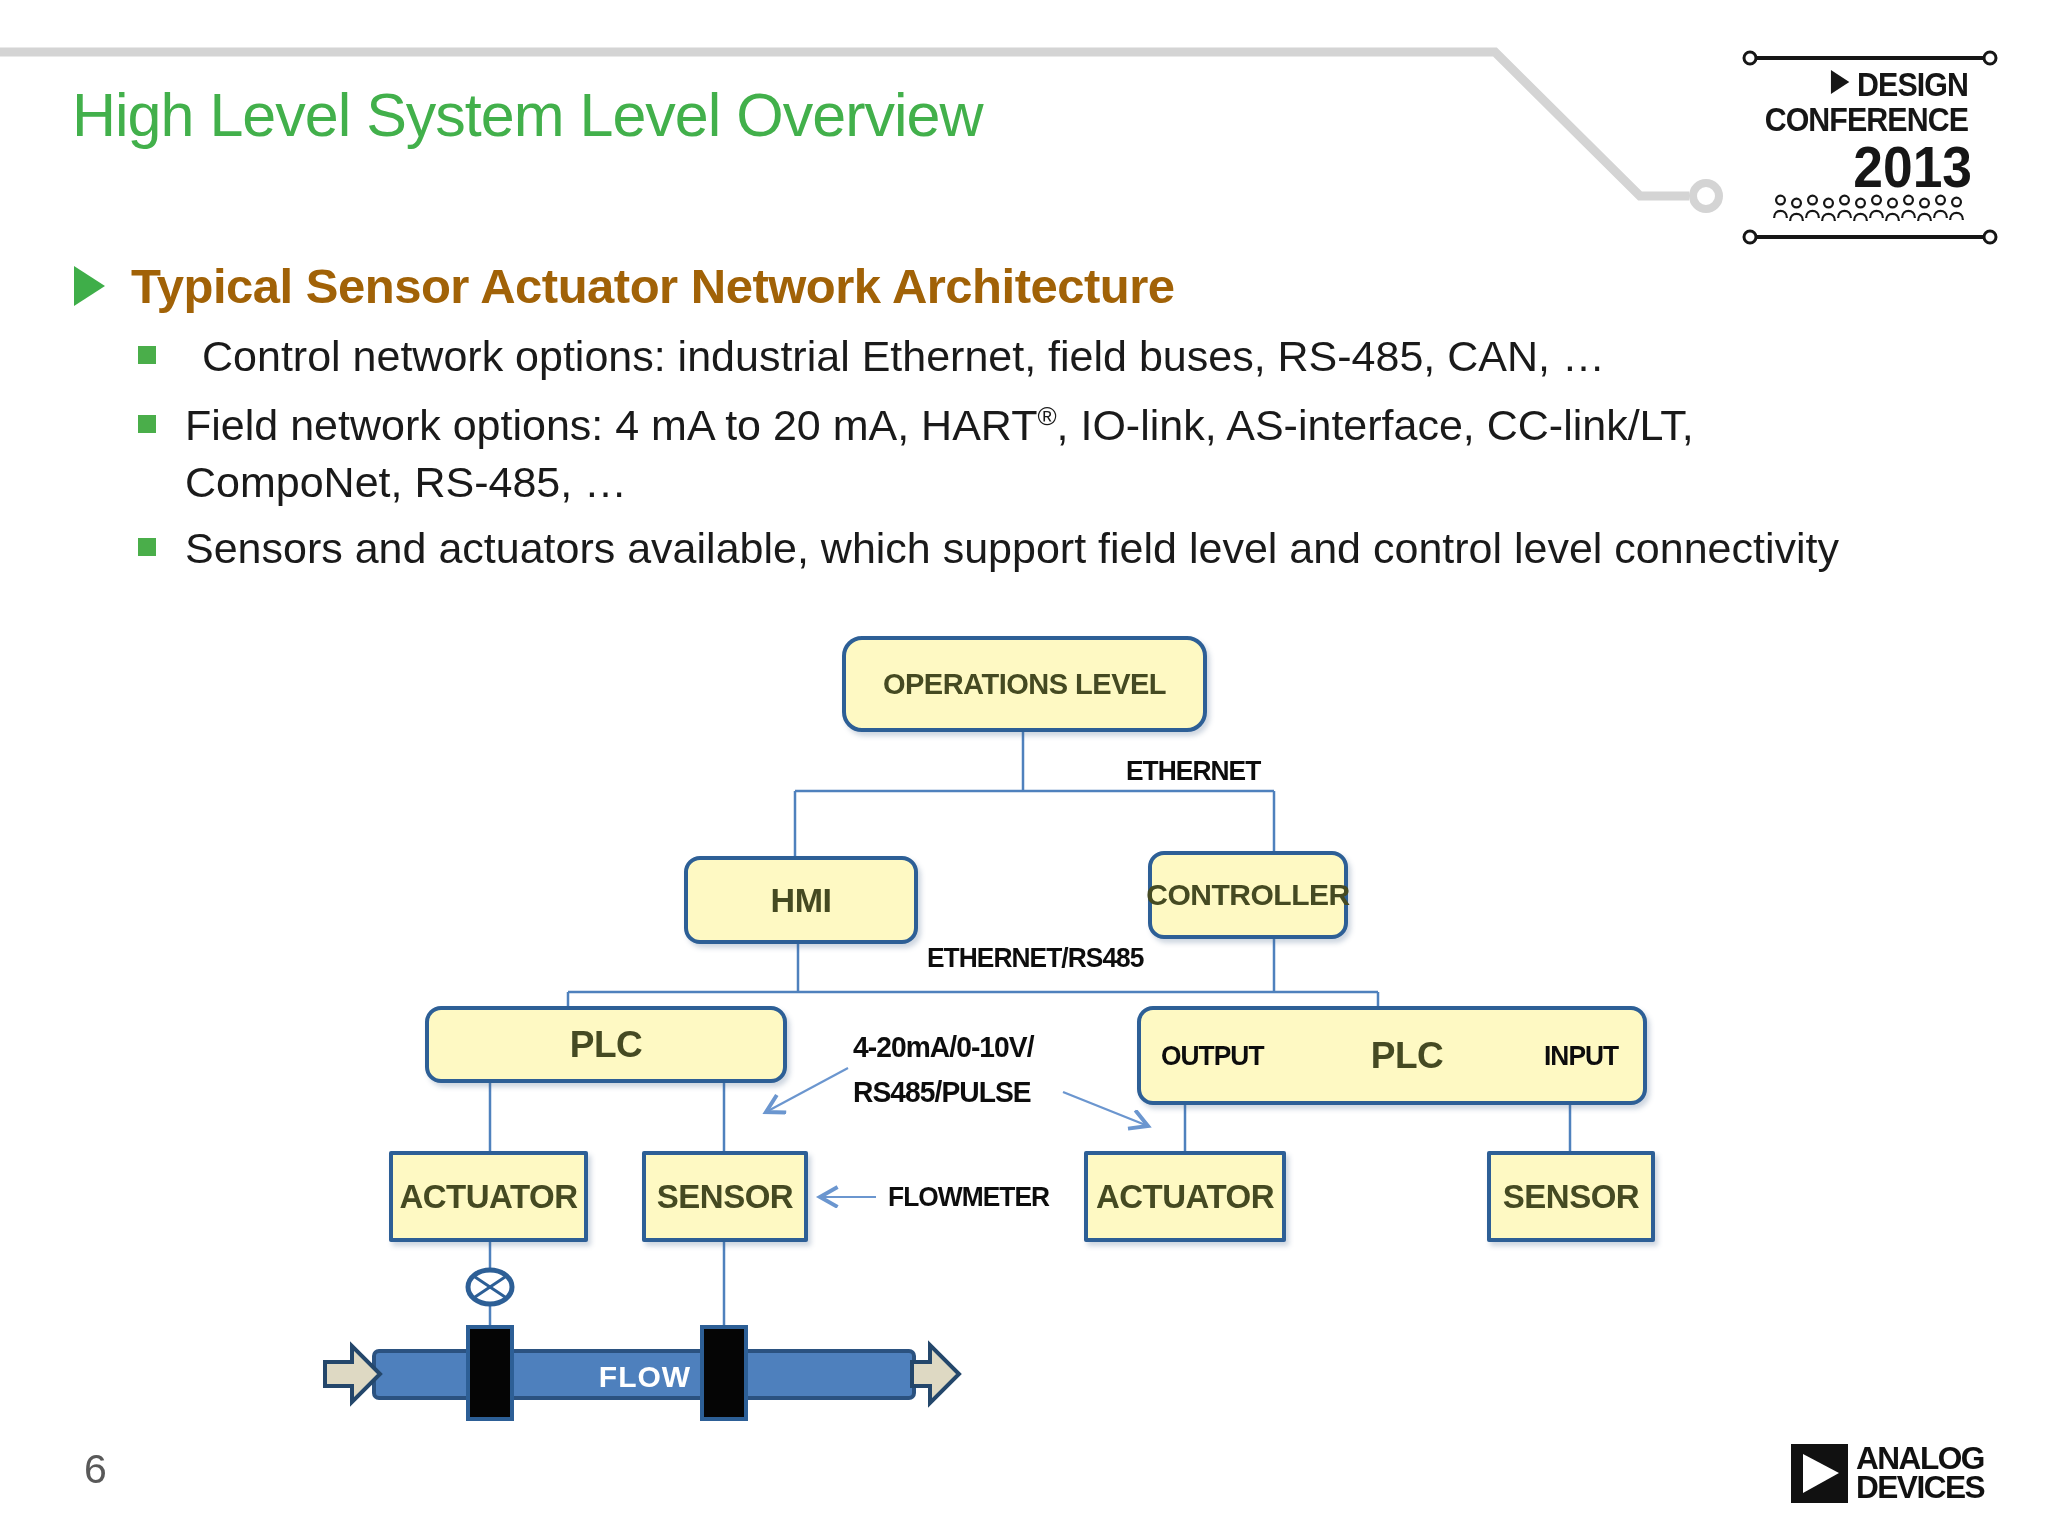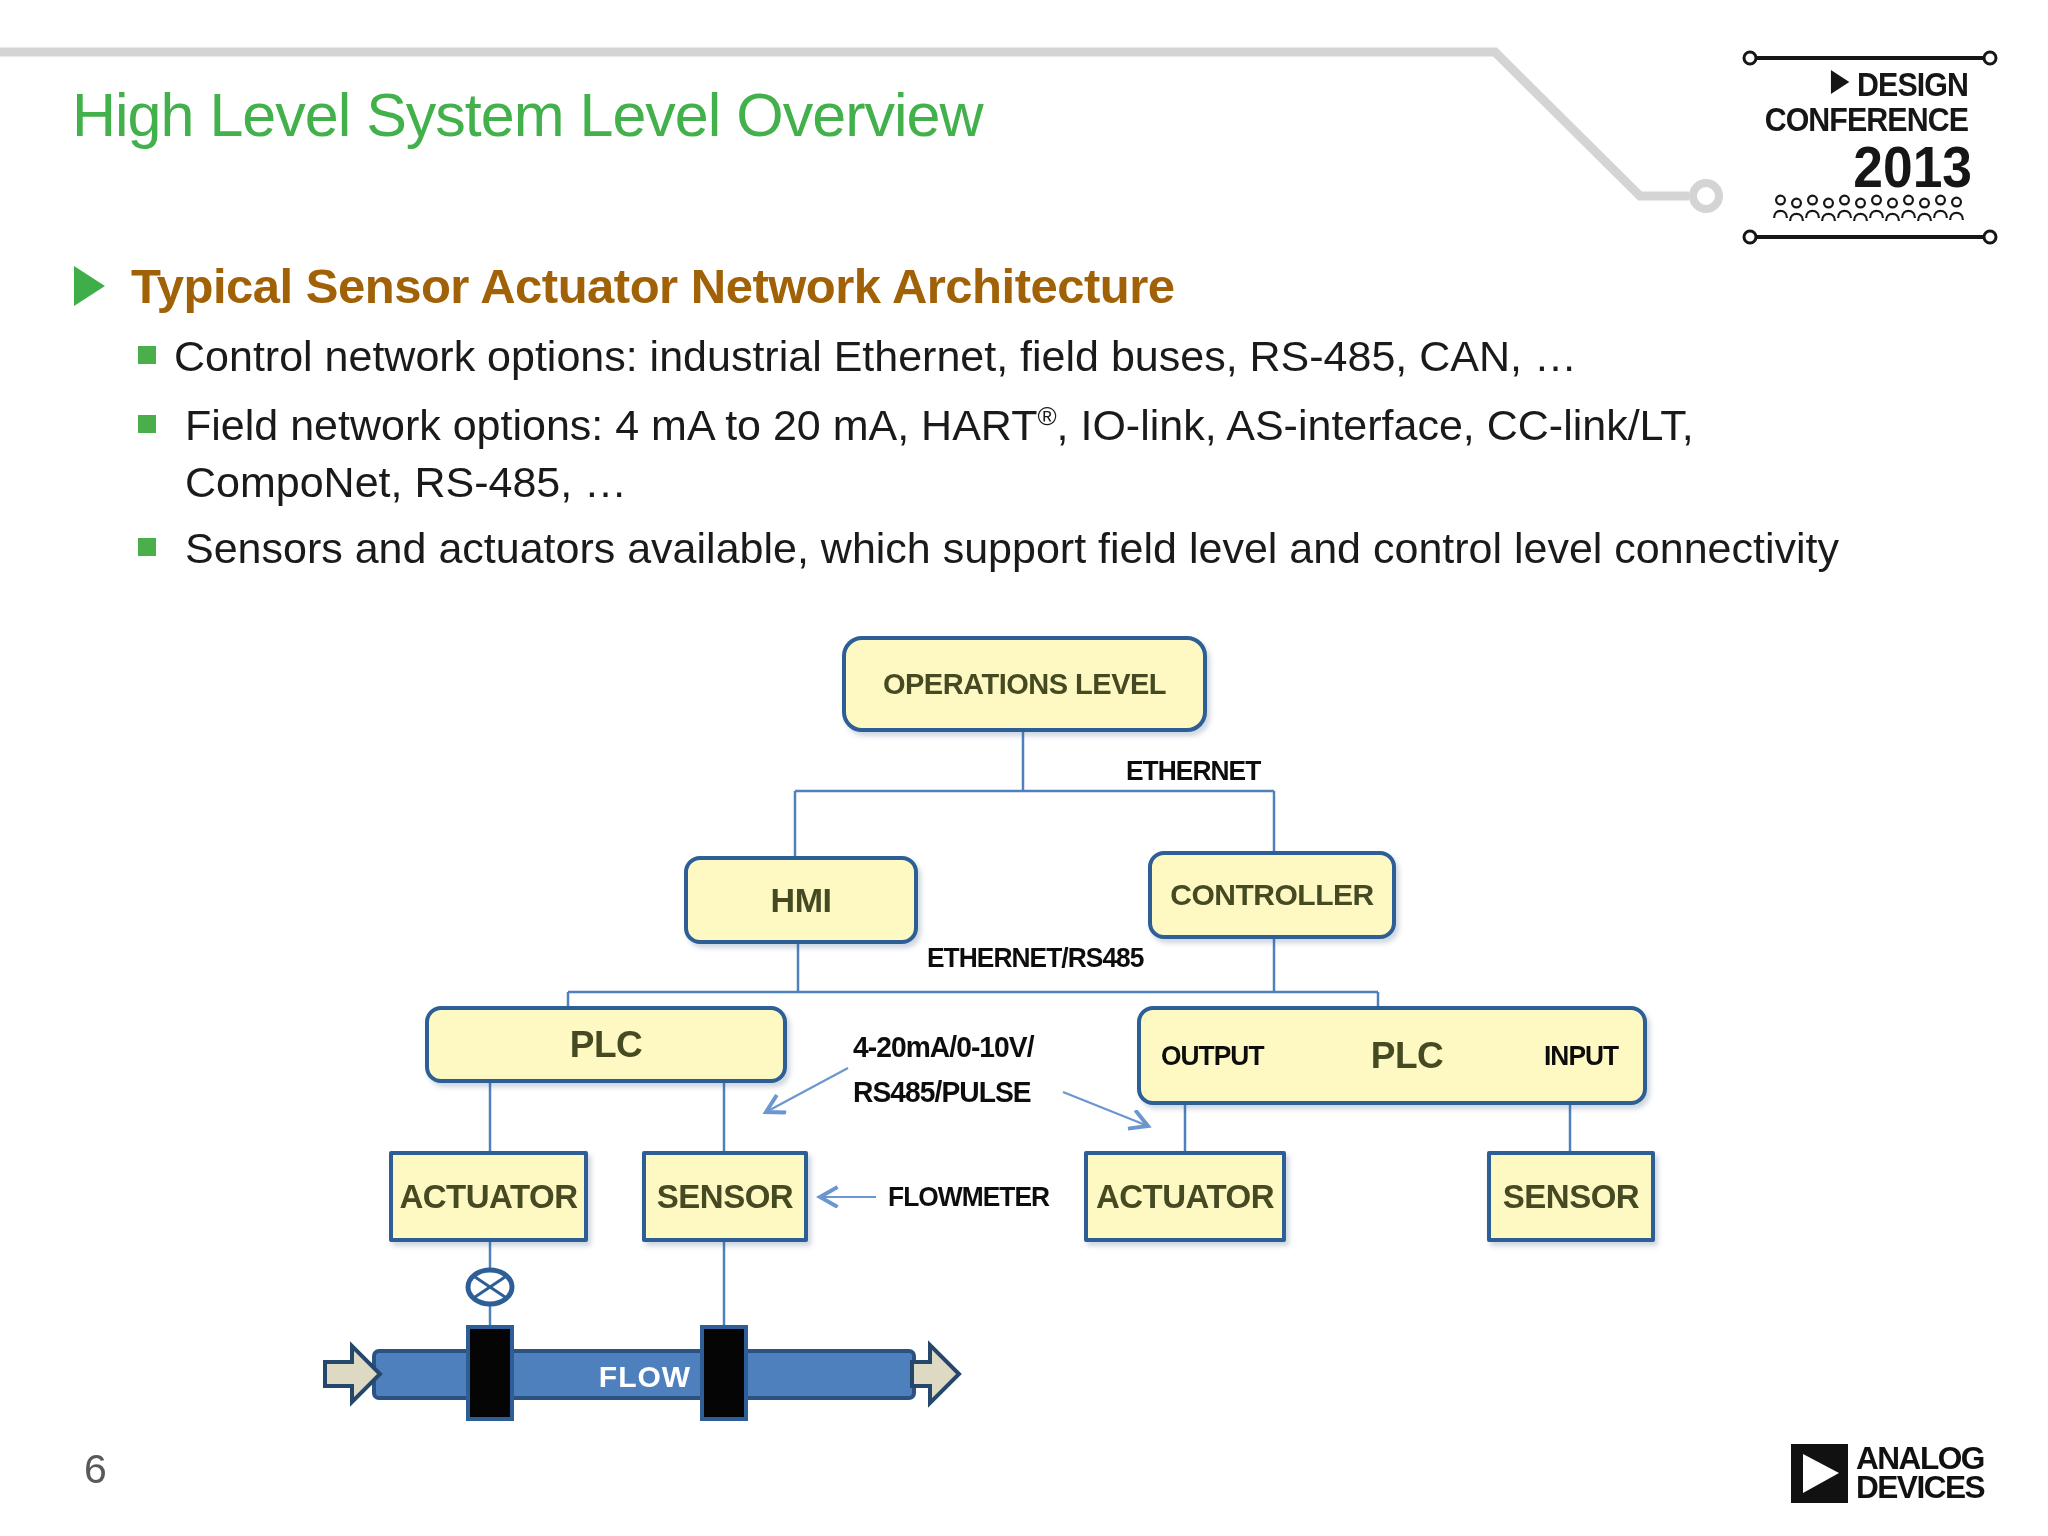--- a/index.html
+++ b/index.html
@@ -136,37 +136,37 @@
   <div class="abs badge-line badge-design">
     <span class="badge-play"></span><span>DESIGN</span>
   </div>
   <div class="abs badge-line badge-conf">CONFERENCE</div>
   <div class="abs badge-line badge-year">2013</div>
 
   <div class="abs heading-tri"></div>
   <div class="abs heading">Typical Sensor Actuator Network Architecture</div>
 
   <div class="abs bullet-sq" style="left:138px;top:346px;"></div>
-  <div class="abs bullet" style="left:174px;top:328px;">Control network options: industrial Ethernet, field buses, RS-485, CAN, …</div>
+  <div class="abs bullet" style="left:202px;top:328px;">Control network options: industrial Ethernet, field buses, RS-485, CAN, …</div>
 
   <div class="abs bullet-sq" style="left:138px;top:415px;"></div>
   <div class="abs bullet" style="left:185px;top:397px;"><span>Field network options: 4 mA to 20 mA, HART</span><sup>®</sup><span>, IO-link, AS-interface, CC-link/LT, CompoNet, RS-485, …</span></div>
 
   <div class="abs bullet-sq" style="left:138px;top:538px;"></div>
   <div class="abs bullet" style="left:185px;top:520px;">Sensors and actuators available, which support field level and control level connectivity</div>
 
   <div class="abs node round" style="left:842px;top:636px;width:365px;height:96px;border-radius:20px;">
     <span class="node-label" style="font-size:29px;">OPERATIONS LEVEL</span>
   </div>
 
   <div class="abs node round" style="left:684px;top:856px;width:234px;height:88px;">
     <span class="node-label" style="font-size:34px;">HMI</span>
   </div>
 
-  <div class="abs node round" style="left:1148px;top:851px;width:248px;height:88px;align-items:center;">
+  <div class="abs node round" style="left:1148px;top:851px;width:200px;height:88px;align-items:center;">
     <span class="node-label" style="font-size:30px;">CONTROLLER</span>
   </div>
 
   <div class="abs node round" style="left:425px;top:1006px;width:362px;height:77px;">
     <span class="node-label" style="font-size:37px;">PLC</span>
   </div>
 
   <div class="abs node round" style="left:1117px;top:1006px;width:510px;height:99px;justify-content:space-between;padding:0 20px;margin-left:20px;">
     <span class="edge-label" style="font-size:28px;">OUTPUT</span>
     <span class="node-label" style="font-size:37px;">PLC</span>

